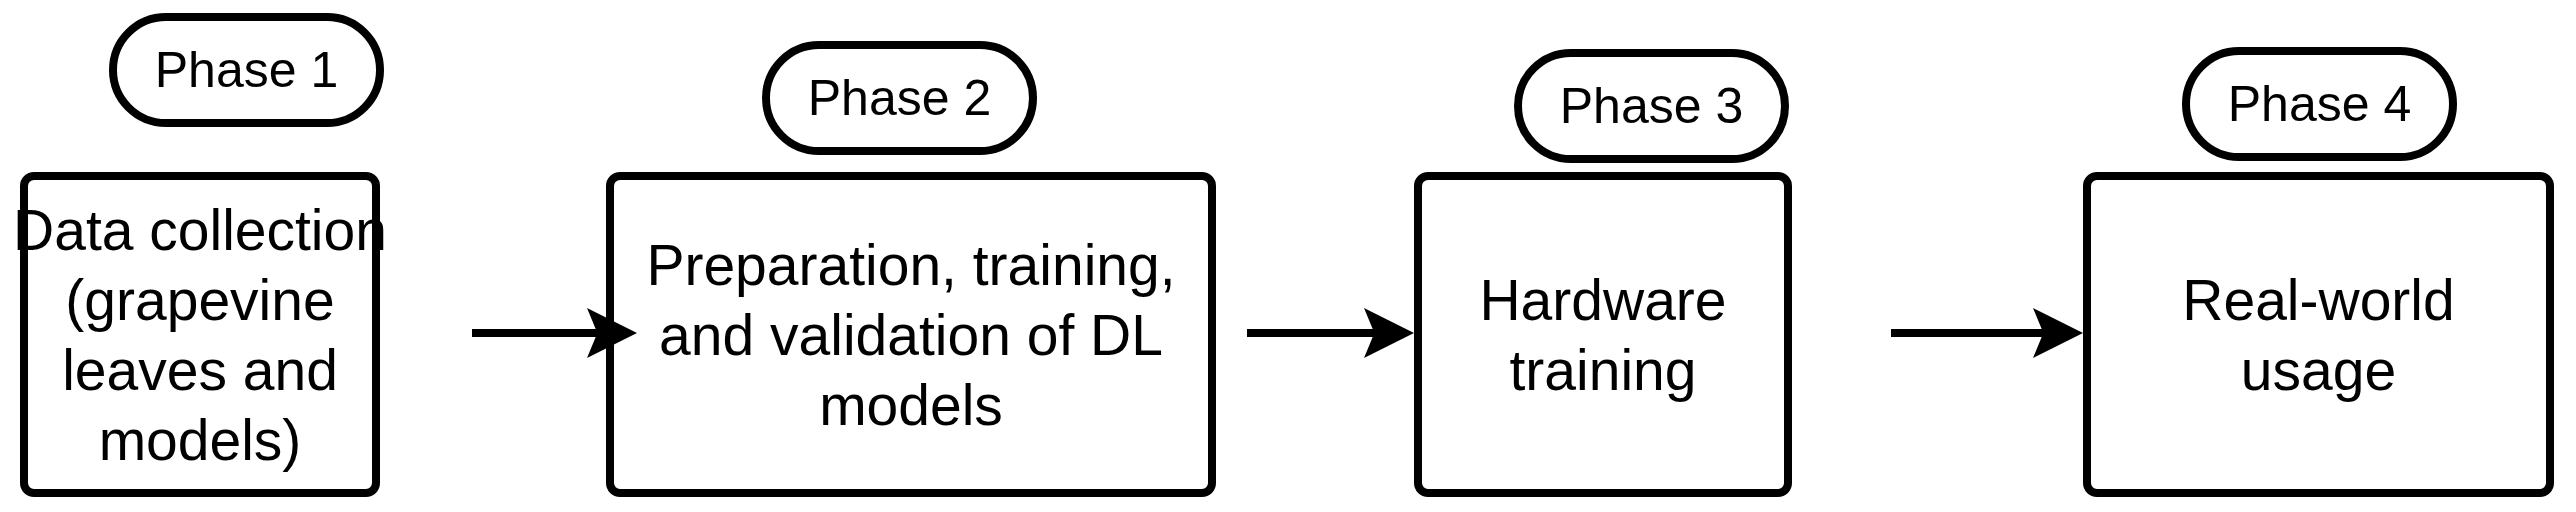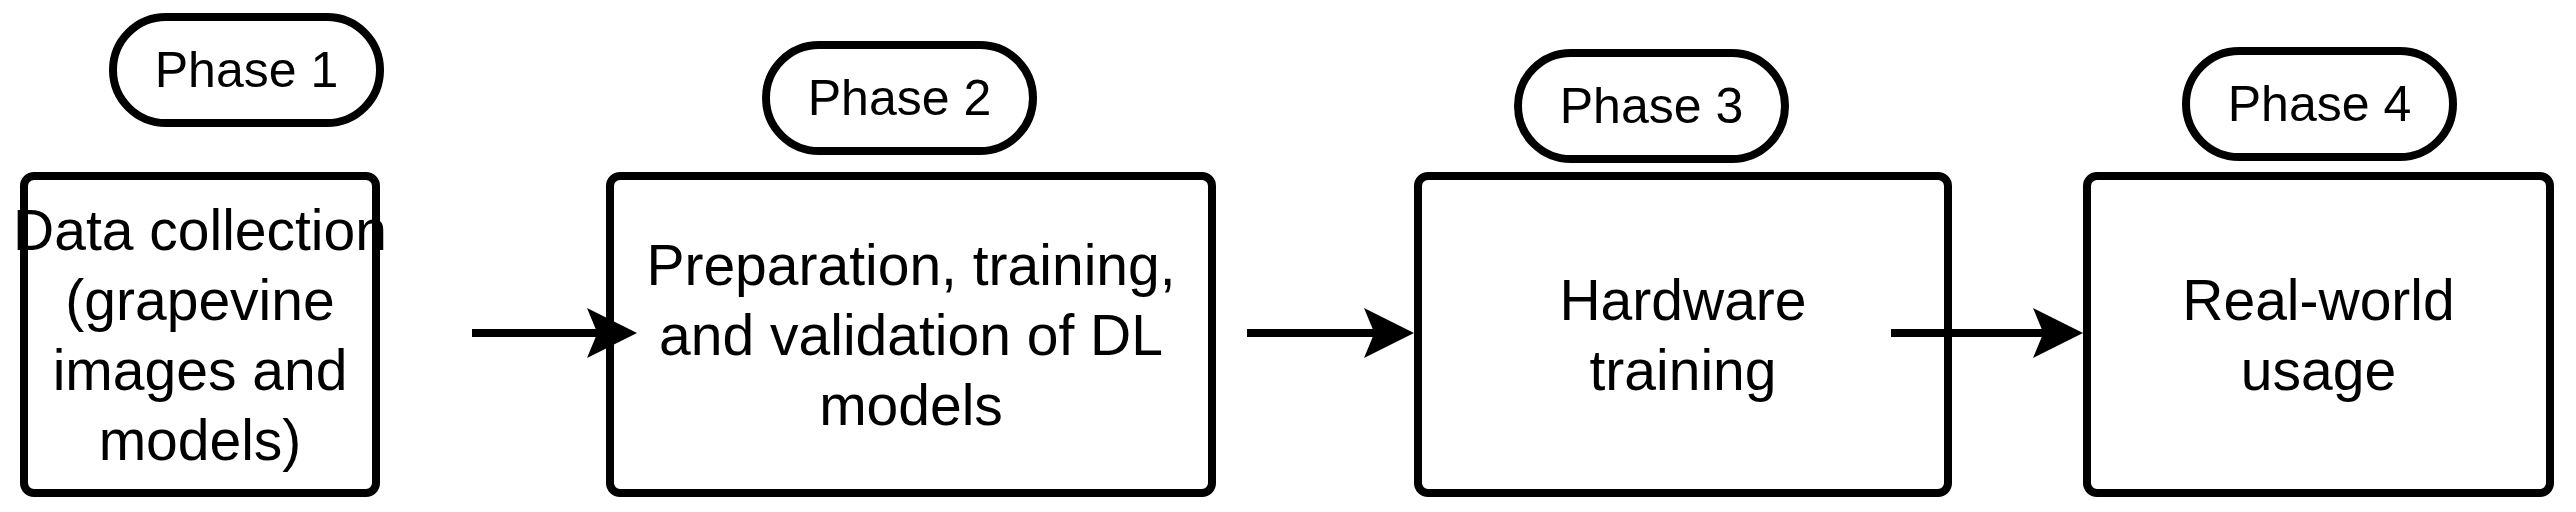--- a/index.html
+++ b/index.html
@@ -47,21 +47,21 @@
     display: flex;
     flex-direction: column;
     align-items: center;
     justify-content: center;
     text-align: center;
     font-size: 57px;
     line-height: 70px;
   }
   .box.b1 { left: 20px;   width: 360px; }
   .box.b2 { left: 606px;  width: 610px; }
-  .box.b3 { left: 1414px; width: 538px; }
+  .box.b3 { left: 1414px; width: 378px; }
   .box.b4 { left: 2083px; width: 471px; }
   .box-line { white-space: nowrap; }
 
   
   .arrow {
     position: absolute;
     top: 308px;
     height: 50px;
     display: flex;
     align-items: center;
@@ -91,21 +91,21 @@
   <div class="pill p3">
     <span>Phase 3</span>
   </div>
   <div class="pill p4">
     <span>Phase 4</span>
   </div>
 
   <div class="box b1">
     <div class="box-line">Data collection</div>
     <div class="box-line">(grapevine</div>
-    <div class="box-line">images and</div>
+    <div class="box-line">leaves and</div>
     <div class="box-line">models)</div>
   </div>
   <div class="box b2">
     <div class="box-line">Preparation, training,</div>
     <div class="box-line">and validation of DL</div>
     <div class="box-line">models</div>
   </div>
   <div class="box b3">
     <div class="box-line">Hardware</div>
     <div class="box-line">training</div>

